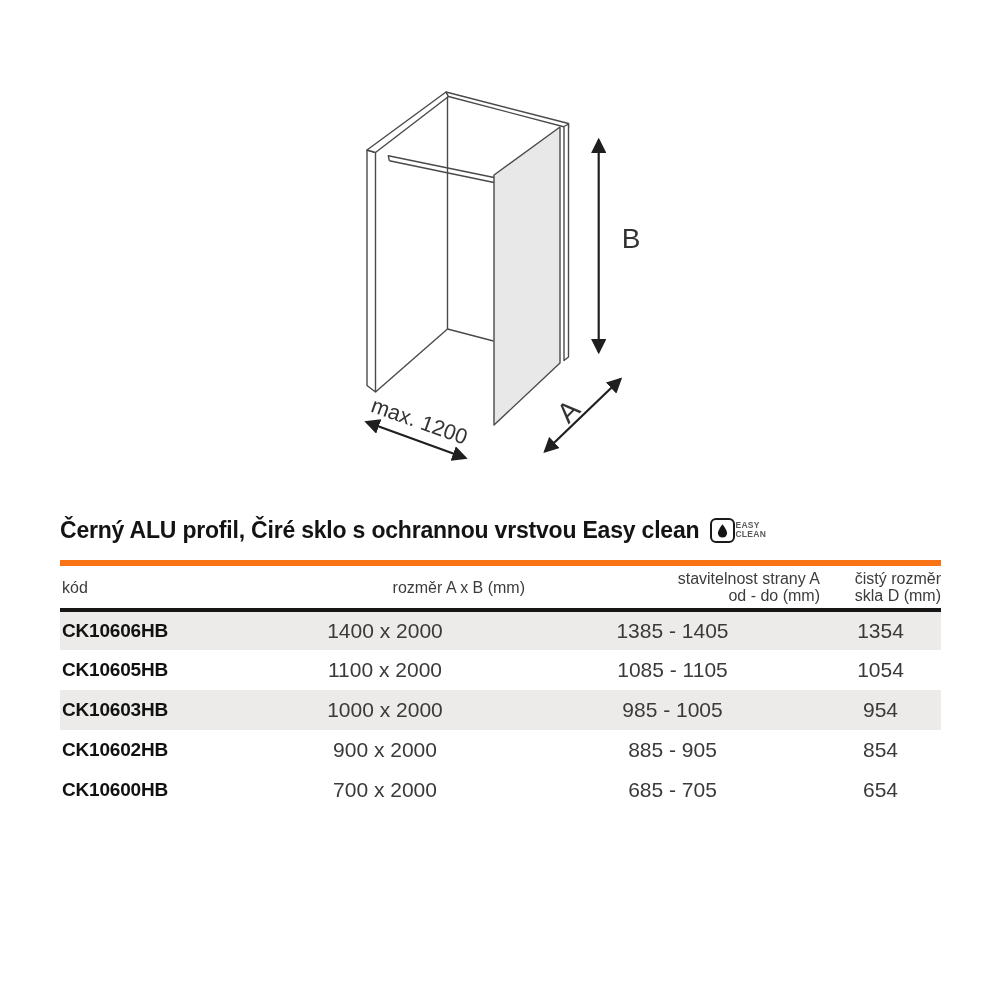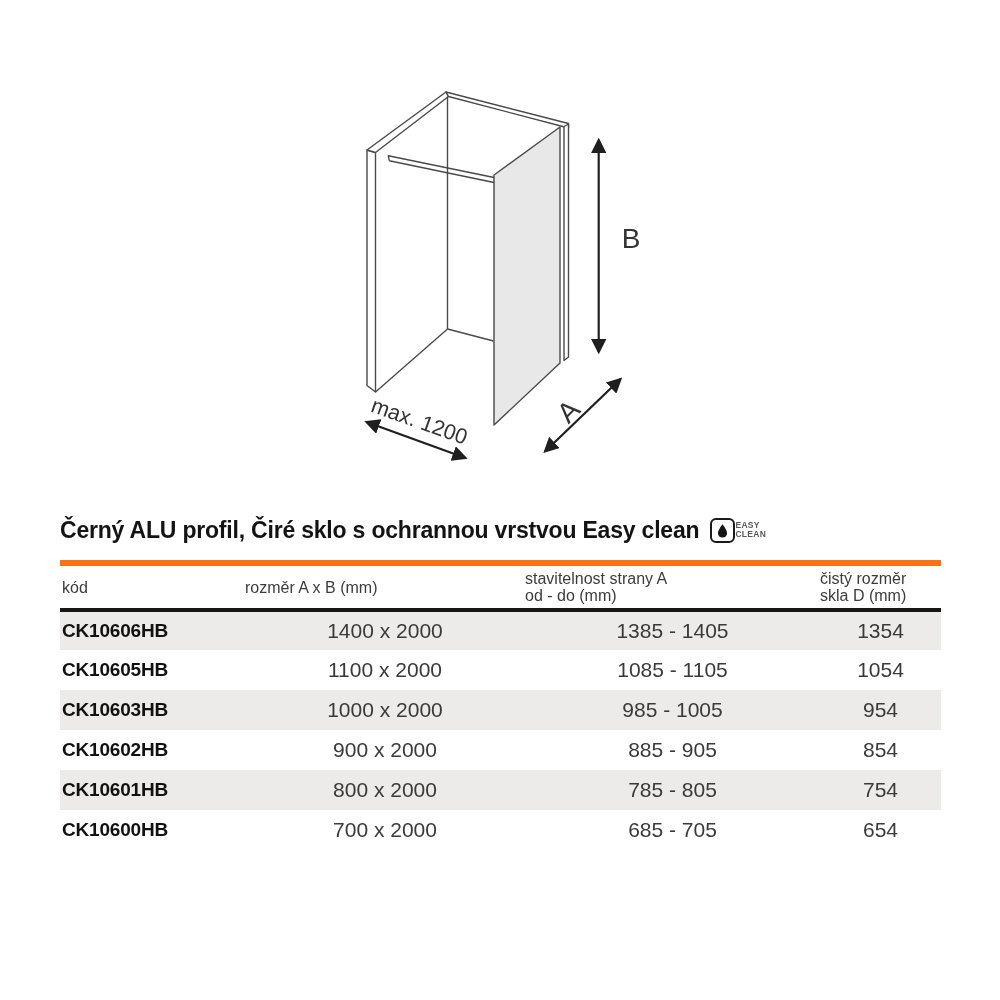--- a/index.html
+++ b/index.html
@@ -34,21 +34,21 @@
     border-collapse: collapse; table-layout: fixed;
     border-top: 6px solid #f97316;
   }
   table.spec col.c1 { width: 185px; }
   table.spec col.c2 { width: 280px; }
   table.spec col.c3 { width: 295px; }
   table.spec col.c4 { width: 121px; }
   thead tr { height: 47px; border-bottom: 4px solid #161616; }
   th {
     font-weight: normal; font-size: 16px; line-height: 17px; color: #3c3c3c;
-    text-align: left; vertical-align: middle; padding: 0;
+    text-align: right; vertical-align: middle; padding: 0;
   }
   th.left { text-align: left; padding-left: 2px; }
   th span { display: block; }
   tbody tr { height: 40px; padding-left: 24px; }
   tbody tr.stripe { background: #ecebe9; }
   td {
     text-align: center; font-size: 21px; color: #3a3a3a; padding: 0;
     vertical-align: middle;
   }
   td.code {
@@ -153,26 +153,20 @@
     <td>1000 x 2000</td>
     <td>985 - 1005</td>
     <td>954</td>
   </tr>
       <tr>
     <td class="code">CK10602HB</td>
     <td>900 x 2000</td>
     <td>885 - 905</td>
     <td>854</td>
   </tr>
-      <tr class="stripe">
-    <td class="code">CK10601HB</td>
-    <td>800 x 2000</td>
-    <td>785 - 805</td>
-    <td>754</td>
-  </tr>
       <tr>
     <td class="code">CK10600HB</td>
     <td>700 x 2000</td>
     <td>685 - 705</td>
     <td>654</td>
   </tr>
     </tbody>
 </table>
 
 </body></html>

